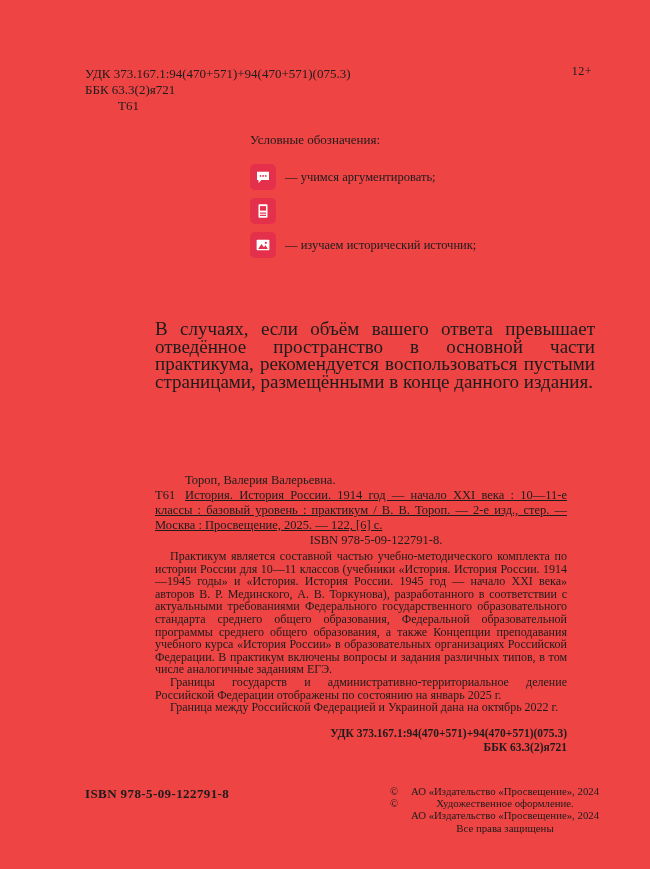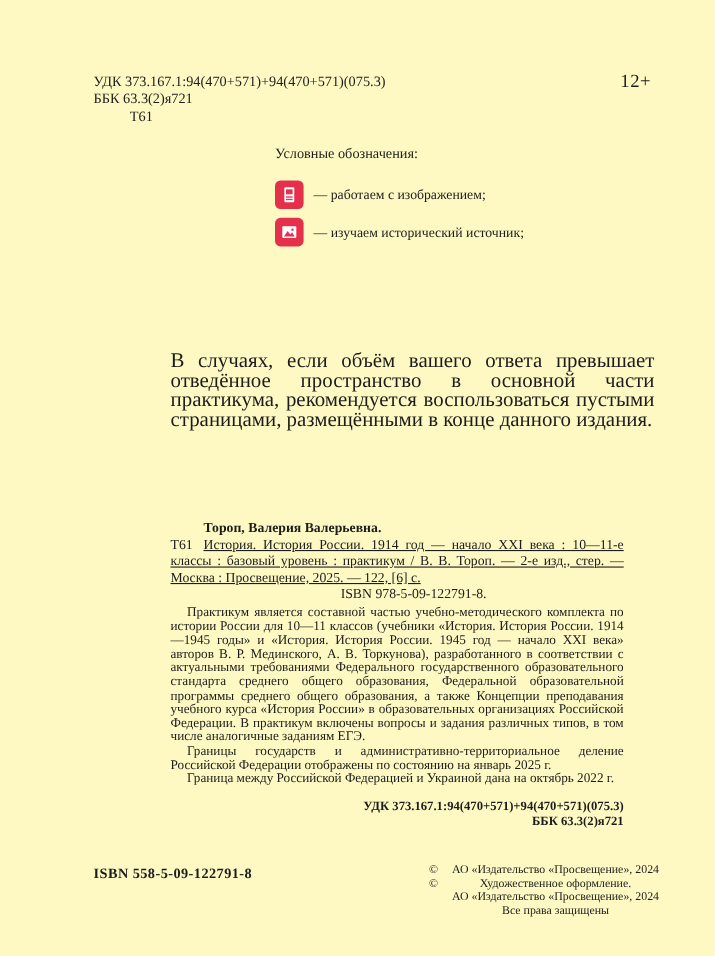--- a/index.html
+++ b/index.html
@@ -5,33 +5,33 @@
   :root{
     --red:#e5304c;
     --ink:#1c1c1c;
   }
   *{box-sizing:border-box;margin:0;padding:0;}
   html,body{background:#ffffff;}
   body{font-family:"Liberation Serif", serif;color:var(--ink);}
   .page{
     position:relative;
     width:650px;height:869px;
-    background:#fef9c3;
+    background:#ef4444;
     overflow:hidden;
   }
 
   
   .top-codes{
     position:absolute;left:85px;top:66px;
     font-size:13px;line-height:16px;
   }
   .top-codes .t61{margin-left:33px;}
   .age-badge{
     position:absolute;right:58px;top:64px;
-    font-size:17px;letter-spacing:0.5px;
+    font-size:12px;letter-spacing:0.5px;
   }
 
   
   .legend{position:absolute;left:250px;top:132px;}
   .legend-title{
     font-size:13px;margin-bottom:16px;
   }
   .legend-item{
     display:flex;align-items:center;margin-bottom:8px;height:26px;
   }
@@ -50,21 +50,21 @@
   .note{
     position:absolute;left:155px;top:320px;width:440px;
     font-size:19px;line-height:17.5px;text-align:justify;
   }
 
   
   .biblio{
     position:absolute;left:155px;top:473px;width:412px;
     font-size:12.5px;line-height:15px;
   }
-  .biblio-author{font-weight:bold;text-indent:30px;}
+  .biblio-author{font-weight:normal;text-indent:30px;}
   .biblio-entry{position:relative;}
   .biblio-code{position:absolute;left:0;top:0;}
   .biblio-desc{text-indent:30px;text-align:justify;text-decoration:underline;}
   .biblio-isbn{text-indent:30px;margin-bottom:2px;text-align:center;}
   .annot{
     font-size:12px;line-height:12.6px;
     text-align:justify;text-indent:15px;
   }
   .udk-right{
     margin-top:12px;text-align:right;
@@ -92,31 +92,41 @@
   <div class="top-codes">
     <div>УДК 373.167.1:94(470+571)+94(470+571)(075.3)</div>
     <div>ББК 63.3(2)я721</div>
     <div class="t61">Т61</div>
   </div>
   <div class="age-badge">12+</div>
 
   <div class="legend">
     <div class="legend-title">Условные обозначения:</div>
 
+    <div class="legend-item">
+      <span class="licon">
+        <svg viewBox="0 0 24 24" width="18" height="18" aria-hidden="true">
+          <path d="M4 5h16v11H10l-4 4v-4H4z" fill="#ffffff"></path>
+          <circle cx="8.7" cy="10.5" r="1.25" fill="#e5304c"></circle>
+          <circle cx="12.2" cy="10.5" r="1.25" fill="#e5304c"></circle>
+          <circle cx="15.7" cy="10.5" r="1.25" fill="#e5304c"></circle>
+        </svg>
+      </span>
+      <span class="llabel">— учимся аргументировать;</span>
+    </div>
 
     <div class="legend-item">
       <span class="licon">
         <svg viewBox="0 0 24 24" width="18" height="18" aria-hidden="true">
           <rect x="6" y="3" width="12" height="18" rx="1" fill="#ffffff"></rect>
           <rect x="8" y="5.5" width="8" height="6" fill="#e5304c"></rect>
           <rect x="8" y="14" width="8" height="1.6" fill="#e5304c"></rect>
           <rect x="8" y="17" width="8" height="1.6" fill="#e5304c"></rect>
         </svg>
       </span>
-      <span class="llabel">— работаем с изображением;</span>
     </div>
 
     <div class="legend-item">
       <span class="licon">
         <svg viewBox="0 0 24 24" width="18" height="18" aria-hidden="true">
           <rect x="3.5" y="5" width="17" height="14" rx="1" fill="#ffffff"></rect>
           <path d="M5.5 17.2l4.5-6.4 3.2 4.2 2.2-2.7 3.1 4.9z" fill="#e5304c"></path>
           <circle cx="15.8" cy="9" r="1.5" fill="#e5304c"></circle>
         </svg>
       </span>
@@ -138,21 +148,21 @@
     <p class="annot">Практикум является составной частью учебно-методического комплекта по истории России для 10—11 классов (учебники «История. История России. 1914—1945 годы» и «История. История России. 1945 год — начало XXI века» авторов В. Р. Мединского, А. В. Торкунова), разработанного в соответствии с актуальными требованиями Федерального государственного образовательного стандарта среднего общего образования, Федеральной образовательной программы среднего общего образования, а также Концепции преподавания учебного курса «История России» в образовательных организациях Российской Федерации. В практикум включены вопросы и задания различных типов, в том числе аналогичные заданиям ЕГЭ.</p>
     <p class="annot">Границы государств и административно-территориальное деление Российской Федерации отображены по состоянию на январь 2025 г.</p>
     <p class="annot">Граница между Российской Федерацией и Украиной дана на октябрь 2022 г.</p>
 
     <div class="udk-right">
       <div>УДК 373.167.1:94(470+571)+94(470+571)(075.3)</div>
       <div>ББК 63.3(2)я721</div>
     </div>
   </div>
 
-  <div class="footer-isbn">ISBN 558-5-09-122791-8</div>
+  <div class="footer-isbn">ISBN 978-5-09-122791-8</div>
 
   <div class="copyright">
     <div class="c-row">
       <span class="c-mark">©</span>
       <span class="c-text">АО «Издательство «Просвещение», 2024</span>
     </div>
     <div class="c-row">
       <span class="c-mark">©</span>
       <span class="c-text">Художественное оформление.</span>
     </div>

